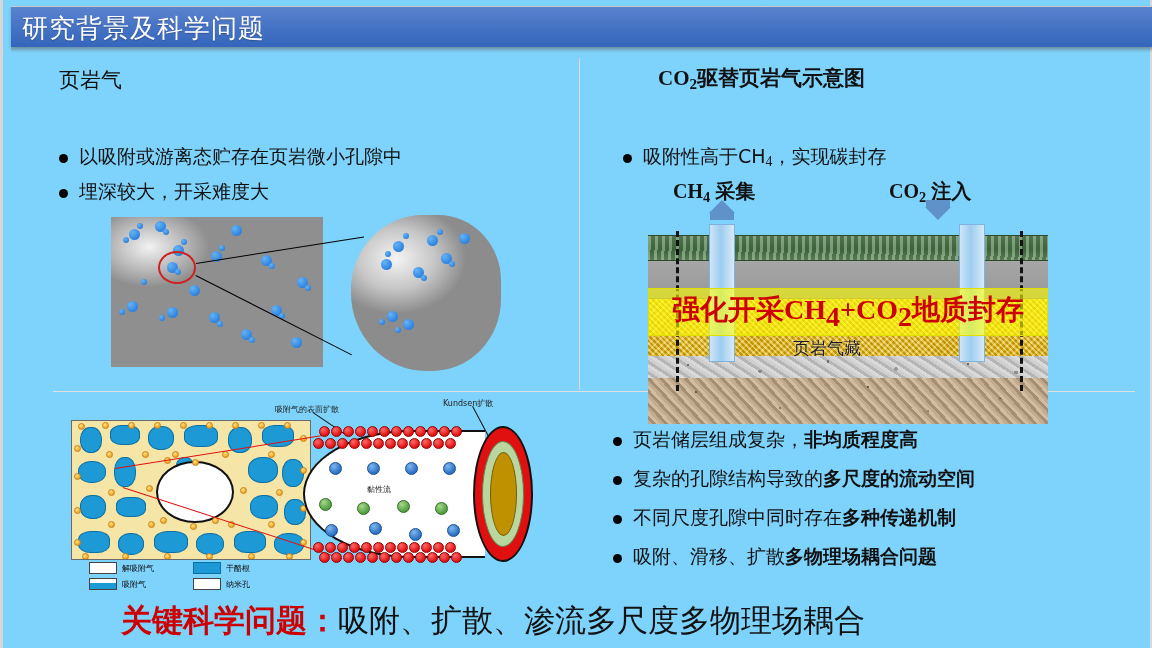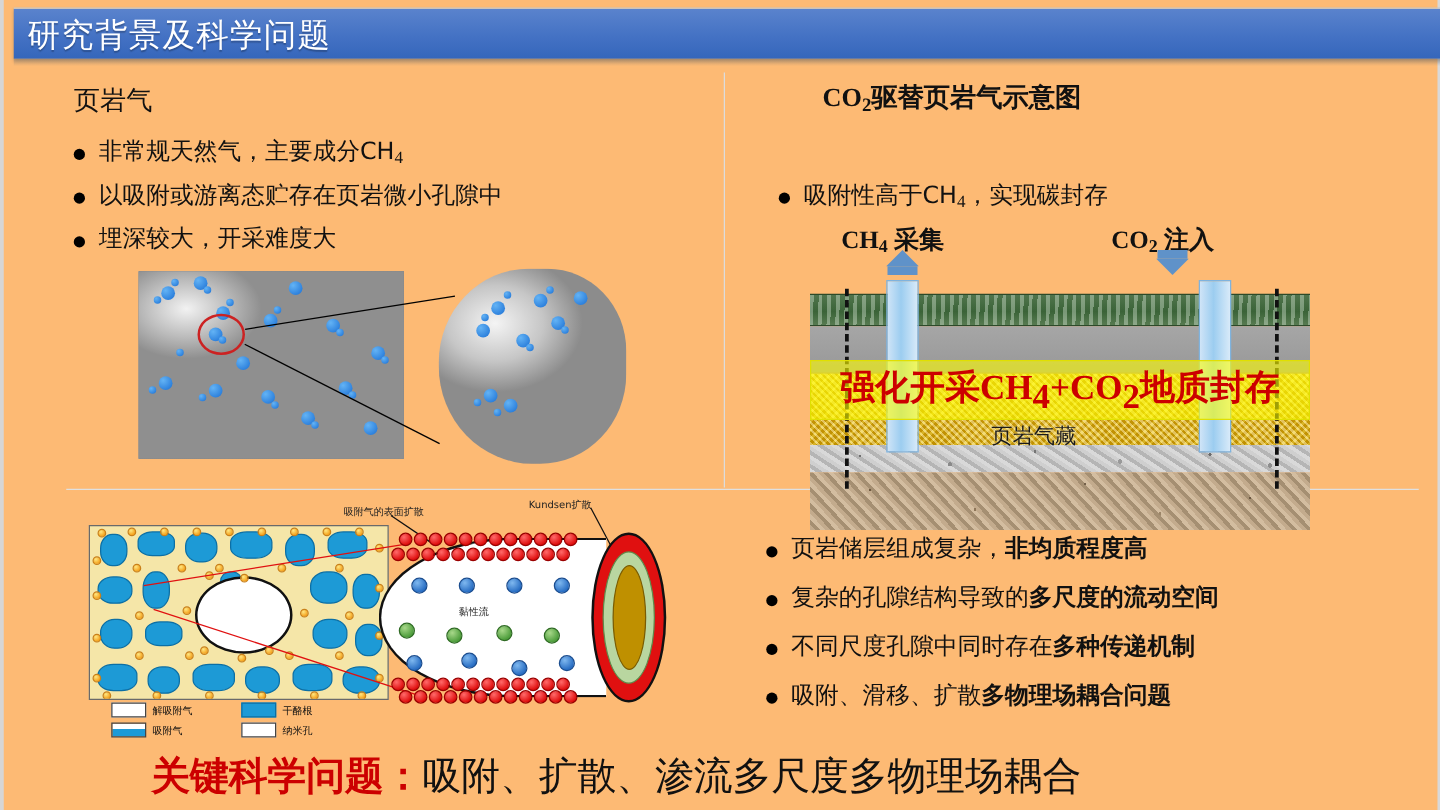--- a/index.html
+++ b/index.html
@@ -4,21 +4,21 @@
 <style>
   * { box-sizing: border-box; margin:0; padding:0; }
   html,body { width:1152px; height:648px; overflow:hidden; }
   body {
     font-family: "Liberation Sans", sans-serif;
     background:#ffffff;
     position:relative;
   }
   #slide {
     position:absolute; left:0; top:0; width:1152px; height:648px;
-    background:#fdba74;
+    background:#7dd3fc;
     border-left:3px solid #d6d6d6;
     border-right:2px solid #d9d9d9;
   }
 
   
   .titlebar {
     position:absolute; left:8px; top:6px; width:1144px; height:41px;
     background:linear-gradient(180deg,#5a83cd 0%, #4472c4 55%, #3566bb 100%);
     border-top:1px solid #c9c9c9;
     box-shadow:0 2px 3px rgba(0,0,0,.22);
@@ -233,24 +233,20 @@
   <div class="titlebar">
     <div class="txt">研究背景及科学问题</div>
   </div>
   <div class="titleshadow"></div>
 
   <div class="vdiv"></div>
   <div class="hdiv"></div>
 
   <div class="serifhead" style="position:absolute;left:56px;top:66px;">页岩气</div>
 
-  <div class="bullet-row" style="left:56px;top:110px;">
-    <div class="dot"></div>
-    <div class="btxt"><span>非常规天然气，主要成分CH</span><span class="serif-inline sub">4</span></div>
-  </div>
   <div class="bullet-row" style="left:56px;top:180px;">
     <div class="dot"></div>
     <div class="btxt">埋深较大，开采难度大</div>
   </div>
   <div class="bullet-row" style="left:56px;top:145px;">
     <div class="dot"></div>
     <div class="btxt">以吸附或游离态贮存在页岩微小孔隙中</div>
   </div>
 
   <div class="molbox">
@@ -419,21 +415,21 @@
       <div class="lg-sw half"></div>
       <div class="lg-t">吸附气</div>
     </div>
     <div class="lg-item" style="left:122px;top:16px;">
       <div class="lg-sw white"></div>
       <div class="lg-t">纳米孔</div>
     </div>
   </div>
 
   <div class="annot" style="left:272px;top:404px;">吸附气的表面扩散</div>
-  <div class="annot" style="left:420px;top:398px;">Kundsen扩散</div>
+  <div class="annot" style="left:440px;top:398px;">Kundsen扩散</div>
 
   <div class="redline" style="left:112px;top:468px;width:215px;transform:rotate(-9deg);"></div>
   <div class="redline" style="left:120px;top:487px;width:230px;transform:rotate(18deg);"></div>
   <div class="aline" style="left:310px;top:412px;width:42px;transform:rotate(34deg);"></div>
   <div class="aline" style="left:470px;top:406px;width:52px;transform:rotate(62deg);"></div>
 
   <div class="tube">
     <div class="tubebody">
       <div class="annot" style="left:62px;top:52px;text-align:center;">黏性流</div>
       <div class="redrow" style="left:14px;top:-6px;">

